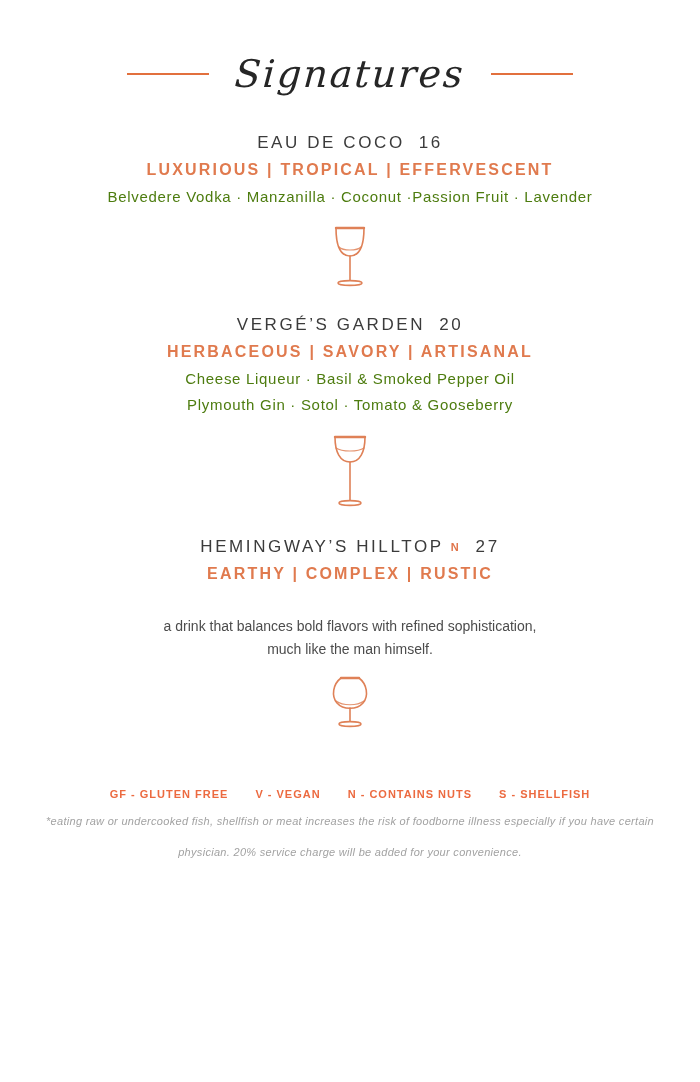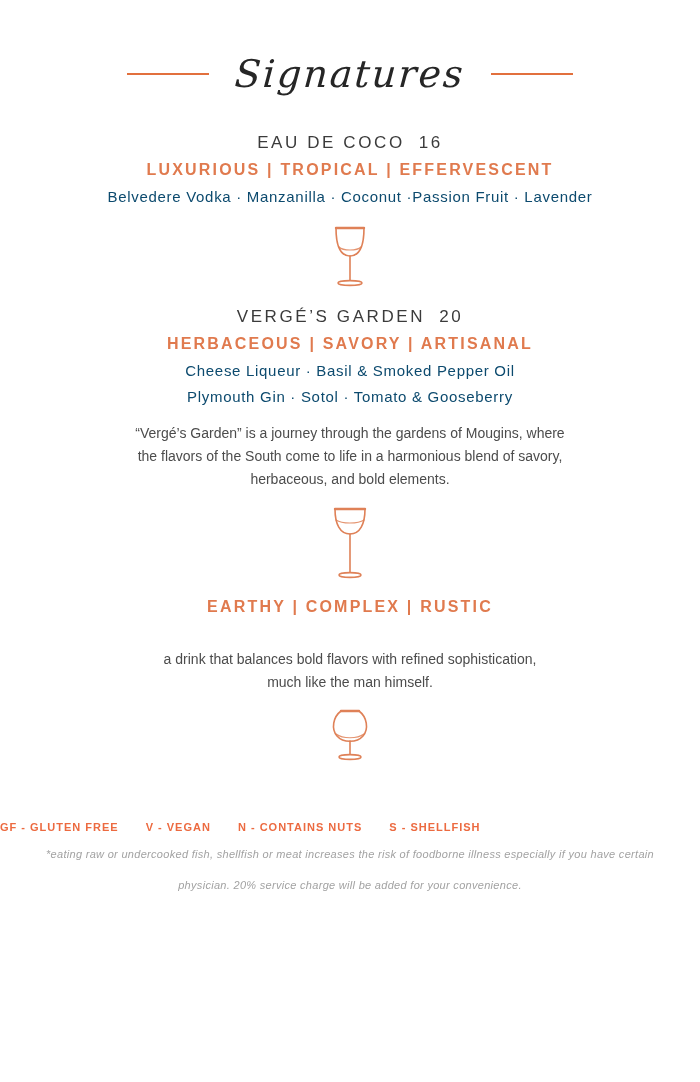--- a/index.html
+++ b/index.html
@@ -41,21 +41,21 @@
     font-style: italic;
     font-weight: 400;
     font-size: 38px;
     letter-spacing: 2px;
     color: #262626;
     transform: skewX(-4deg);
   }
 
   
   .drink { margin-top: 32px; }
-  .drink + .drink { margin-top: 16px; }
+  .drink + .drink { margin-top: 24px; }
   .drink-name {
     margin: 0;
     font-size: 17px;
     font-weight: 400;
     letter-spacing: 2.6px;
     color: #3b3b3b;
     line-height: 22px;
   }
   .drink-name .price { margin-left: 14px; }
   .drink-name .badge {
@@ -72,21 +72,21 @@
     font-size: 16px;
     font-weight: bold;
     letter-spacing: 2.2px;
     color: #e07a4e;
     line-height: 14px;
   }
   .ingredients {
     margin-top: 7px;
     font-size: 15px;
     letter-spacing: 0.7px;
-    color: #0c4a6e;
+    color: #4d7c0f;
     line-height: 26.5px;
   }
   .description {
     margin: 11px auto 0;
     max-width: 560px;
     font-size: 14px;
     color: #4c4c4c;
     line-height: 23px;
   }
   .glass {
@@ -99,21 +99,21 @@
     stroke-width: 1.6;
     stroke-linecap: round;
   }
   .glass .rim { stroke-width: 2.4; }
   .glass .liquid { stroke-width: 1.2; opacity: .85; }
 
   
   .legend {
     margin-top: 52px;
     display: flex;
-    justify-content: flex-start;
+    justify-content: center;
     gap: 27px;
     font-size: 11px;
     font-weight: bold;
     letter-spacing: 1px;
     color: #ec6a40;
     line-height: 13px;
   }
   .disclaimer {
     margin: 13px auto 0;
     font-size: 11px;
@@ -149,35 +149,31 @@
     </svg>
   </section>
 
   <section class="drink">
     <h2 class="drink-name"><span>VERGÉ’S GARDEN</span><span class="price">20</span></h2>
     <div class="tags">HERBACEOUS | SAVORY | ARTISANAL</div>
     <div class="ingredients">
       <div>Cheese Liqueur · Basil &amp; Smoked Pepper Oil</div>
       <div>Plymouth Gin · Sotol · Tomato &amp; Gooseberry</div>
     </div>
-    <p class="description">
-      <span>“Vergé’s Garden” is a journey through the gardens of Mougins, where</span><br>
-      <span>the flavors of the South come to life in a harmonious blend of savory,</span><br>
-      <span>herbaceous, and bold elements.</span>
-    </p>
     <svg class="glass" width="44" height="80" viewBox="0 0 44 80">
       <path class="rim" d="M7 5 H37"></path>
       <path d="M7 5 C7 20 12 30 22 30 C32 30 37 20 37 5"></path>
       <path class="liquid" d="M8 16 C14 20 30 20 36 16"></path>
       <line x1="22" y1="30" x2="22" y2="68"></line>
       <ellipse cx="22" cy="71" rx="11" ry="2.4"></ellipse>
     </svg>
   </section>
 
   <section class="drink">
+    <h2 class="drink-name"><span>HEMINGWAY’S HILLTOP</span><span class="badge">N</span><span class="price">27</span></h2>
     <div class="tags">EARTHY | COMPLEX | RUSTIC</div>
     <p class="description">
       <br>
       <span>a drink that balances bold flavors with refined sophistication,</span><br>
       <span>much like the man himself.</span>
     </p>
     <svg class="glass" width="52" height="62" viewBox="0 0 52 62">
       <path class="rim" d="M17 4 H35"></path>
       <path d="M17 4 C9 10 7 22 13 29 C19 36 33 36 39 29 C45 22 43 10 35 4"></path>
       <path class="liquid" d="M12 27 C19 32 33 32 40 27"></path>

